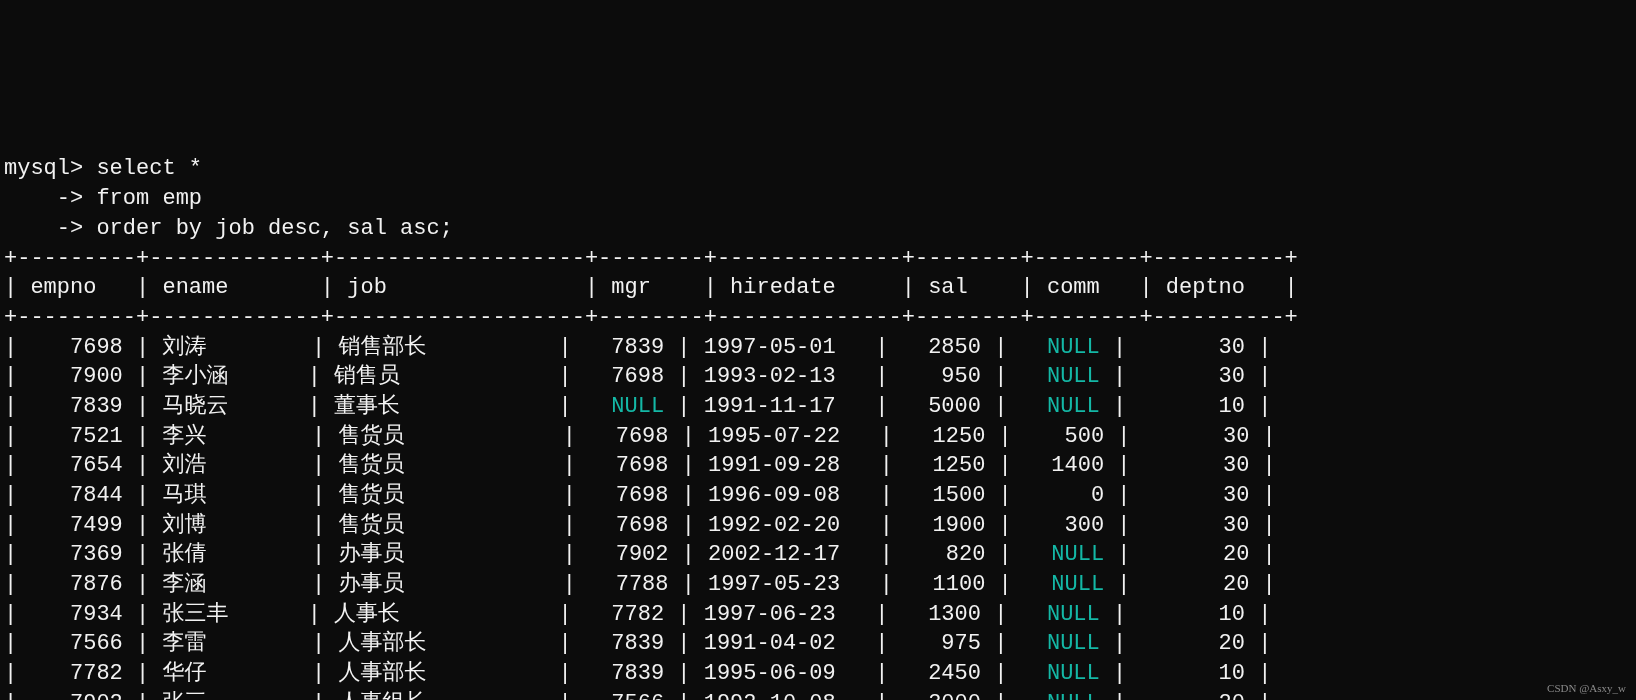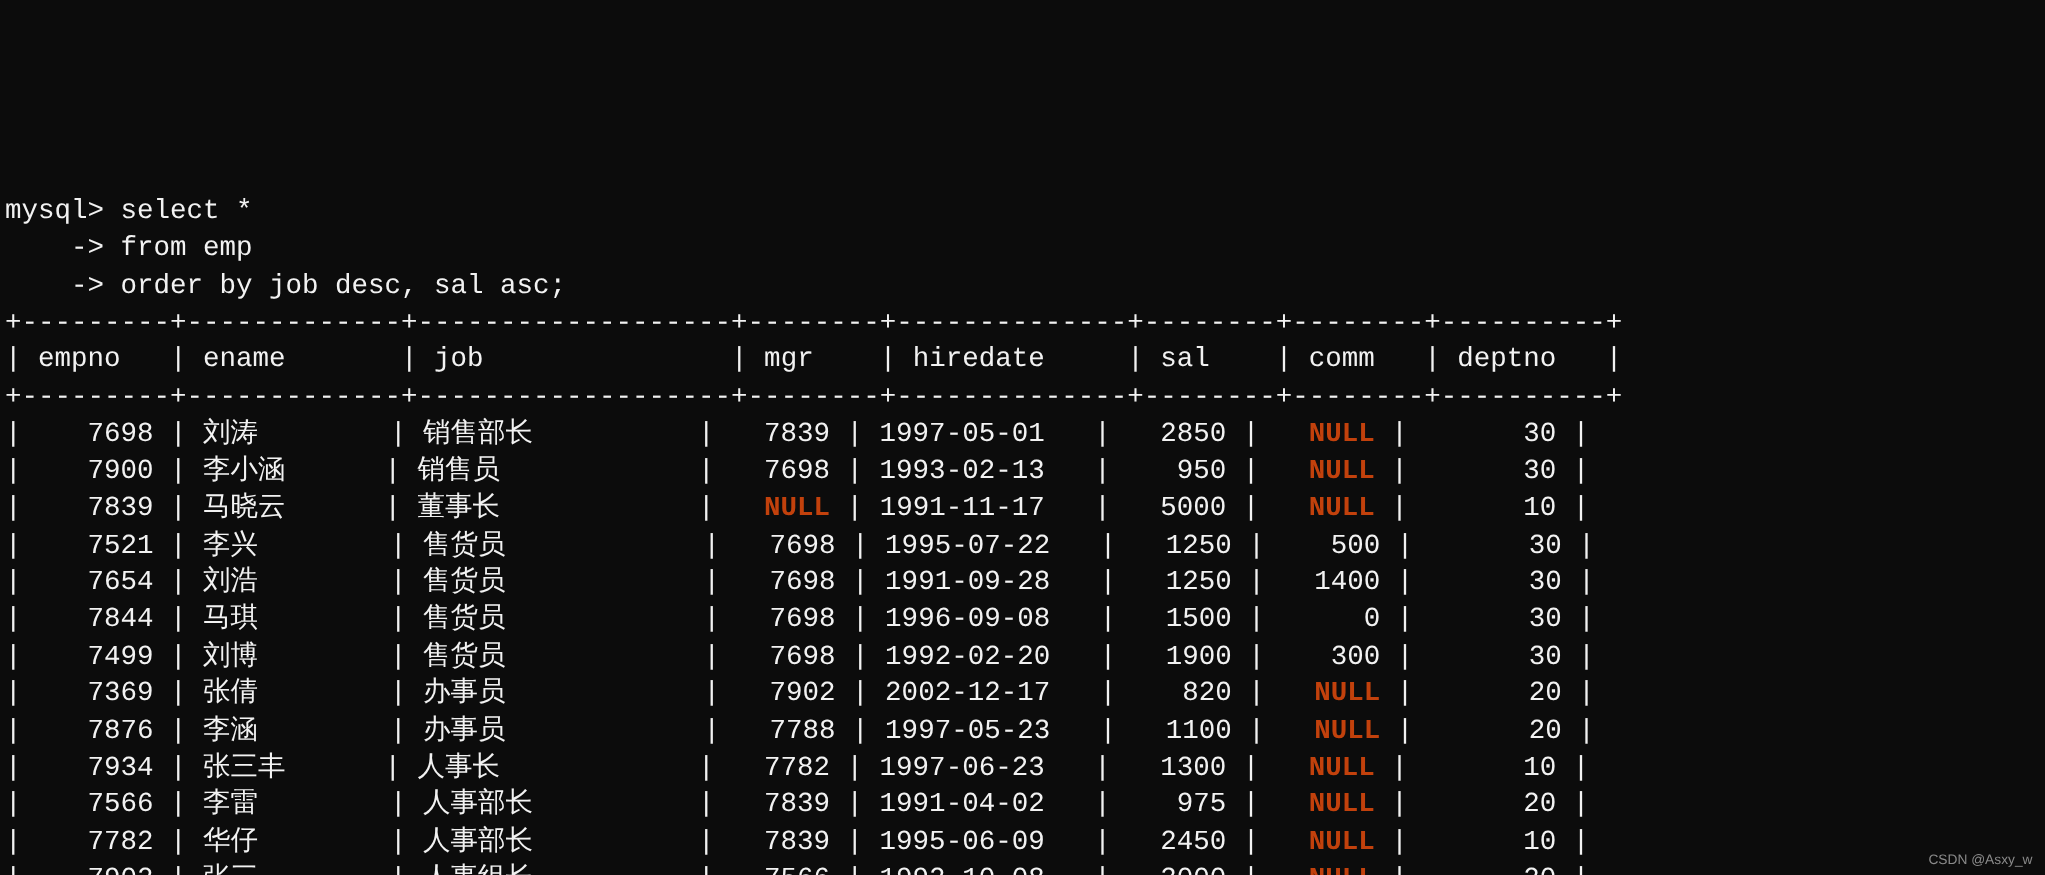--- a/index.html
+++ b/index.html
@@ -9,30 +9,30 @@
     color: #f2f2f2;
     font-family: "Consolas", "Menlo", "Courier New", monospace;
     font-size: 22px;
     line-height: 1.35;
     white-space: pre;
   }
   .terminal {
     padding: 6px 4px 8px 4px;
   }
   .null {
-    color: #c2410c;
-    font-weight: bold;
+    color: #14b8a6;
+    font-weight: normal;
   }
   .watermark {
     position: fixed;
     right: 10px;
     bottom: 4px;
     font-size: 11px;
     color: #8a8a8a;
-    font-family: Liberation Sans, sans-serif;
+    font-family: Liberation Serif, serif;
     white-space: nowrap;
     text-align: center;
   }
 </style>
 </head>
 <body>
 
 
 
 <div class="terminal"><span id="query-block">mysql&gt; select *

